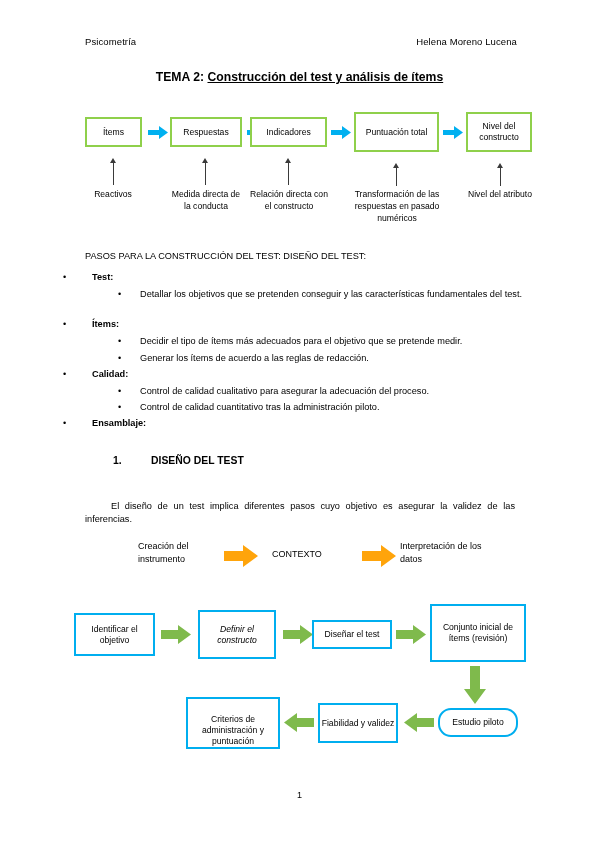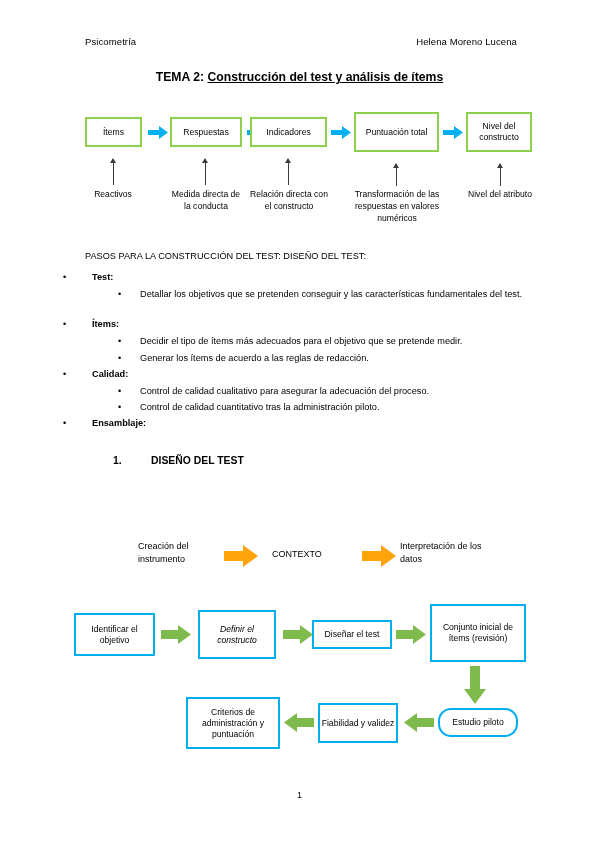--- a/index.html
+++ b/index.html
@@ -207,21 +207,21 @@
     <div class="callout-line" style="left:205px; top:163px; height:22px;"></div>
     <div class="callout-head" style="left:202px; top:158px;"></div>
     <div class="callout-text" style="left:171px; top:189px; width:70px;">Medida directa de la conducta</div>
 
     <div class="callout-line" style="left:288px; top:163px; height:22px;"></div>
     <div class="callout-head" style="left:285px; top:158px;"></div>
     <div class="callout-text" style="left:249px; top:189px; width:80px;">Relación directa con el constructo</div>
 
     <div class="callout-line" style="left:396px; top:168px; height:18px;"></div>
     <div class="callout-head" style="left:393px; top:163px;"></div>
-    <div class="callout-text" style="left:345px; top:189px; width:104px;">Transformación de las respuestas en valores numéricos</div>
+    <div class="callout-text" style="left:345px; top:189px; width:104px;">Transformación de las respuestas en pasado numéricos</div>
 
     <div class="callout-line" style="left:500px; top:168px; height:18px;"></div>
     <div class="callout-head" style="left:497px; top:163px;"></div>
     <div class="callout-text" style="left:466px; top:189px; width:68px;">Nivel del atributo</div>
   </div>
 
   <div class="ptext" style="left:85px; top:250px; width:440px;">PASOS PARA LA CONSTRUCCIÓN DEL TEST: DISEÑO DEL TEST:</div>
 
   <div class="bullet-l1" style="left:92px; top:272px;">Test:</div>
   <div class="bullet-l2" style="left:140px; top:288px; width:385px;">Detallar los objetivos que se pretenden conseguir y las características fundamentales del test.</div>
@@ -233,20 +233,21 @@
   <div class="bullet-l1" style="left:92px; top:369px;">Calidad:</div>
   <div class="bullet-l2" style="left:140px; top:385px; width:385px;">Control de calidad cualitativo para asegurar la adecuación del proceso.</div>
   <div class="bullet-l2" style="left:140px; top:401px; width:385px;">Control de calidad cuantitativo tras la administración piloto.</div>
 
   <div class="bullet-l1" style="left:92px; top:418px;">Ensamblaje:</div>
 
   <div class="sec-num" style="left:113px; top:455px;">1.</div>
   <div class="sec-head" style="left:135px; top:455px;">DISEÑO DEL TEST</div>
 
 
+  <div class="ptext just" style="left:85px; top:500px; width:430px; text-indent:26px;">El diseño de un test implica diferentes pasos cuyo objetivo es asegurar la validez de las inferencias.</div>
 
   <div>
     <div class="ctx-label" style="left:138px; top:540px; width:78px;">Creación del instrumento</div>
 
     <span class="arrow-r" style="left:224px; top:545px;">
       <svg width="34" height="22" viewBox="0 0 34 22">
           <path d="M0 6 L19 6 L19 0 L34 11 L19 22 L19 16 L0 16 Z" fill="#FFA40B"></path>
         </svg>
     </span>
 
@@ -316,20 +317,20 @@
     <div class="fbox blue-box" style="left:318px; top:703px; width:80px; height:40px;">
       <span>Fiabilidad y validez</span>
     </div>
 
     <span class="arrow-r" style="left:284px; top:713px;">
       <svg width="30" height="19" viewBox="0 0 30 19">
           <path d="M30 5 L13 5 L13 0 L0 9.5 L13 19 L13 14 L30 14 Z" fill="#7FBA4C"></path>
         </svg>
     </span>
 
-    <div class="fbox blue-box" style="left:186px; top:697px; width:94px; height:52px;">
+    <div class="fbox blue-box" style="left:186px; top:697px; width:94px; height:52px;align-items:flex-end;">
       <span>Criterios de administración y puntuación</span>
     </div>
   </div>
 
   <div class="pageno">1</div>
 
 </div>
 
 </body></html>

